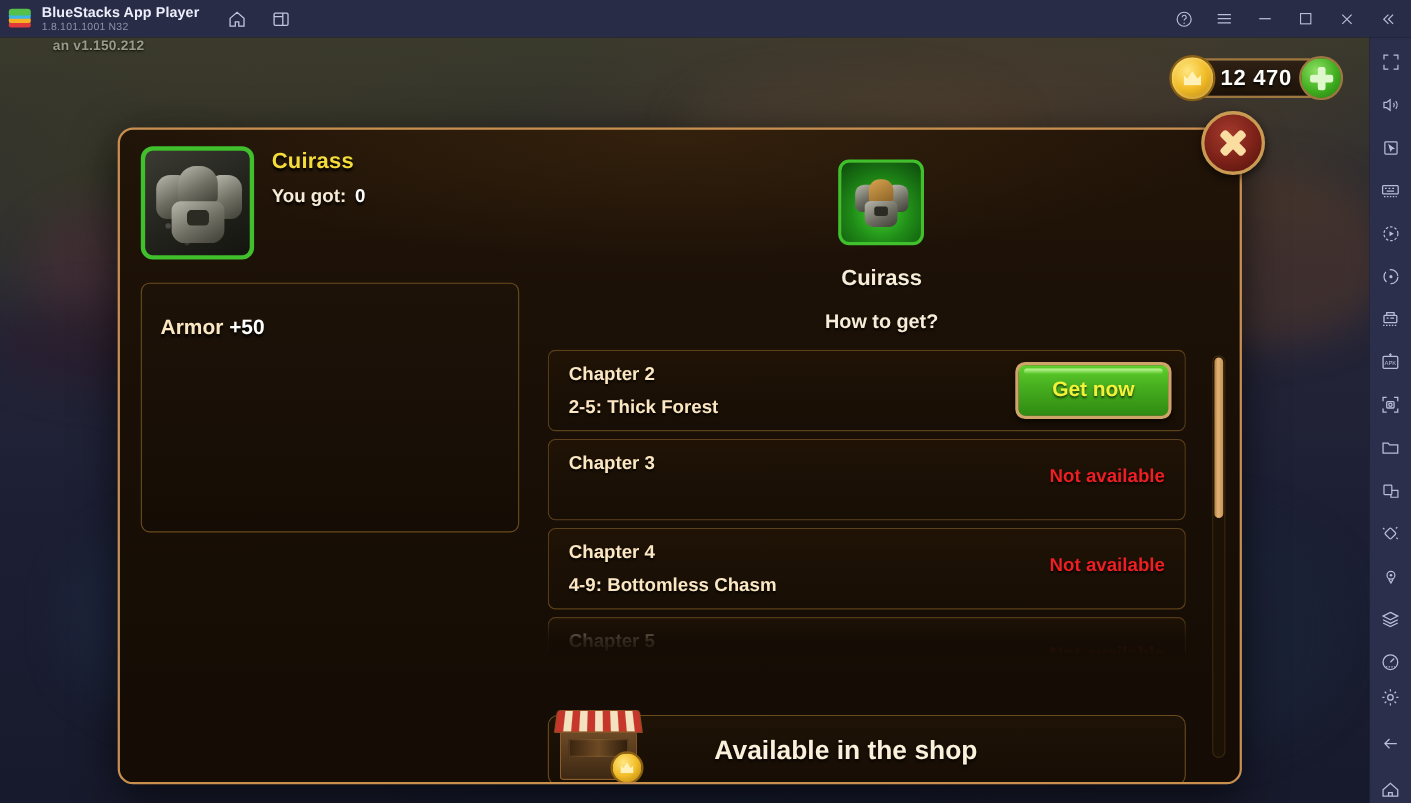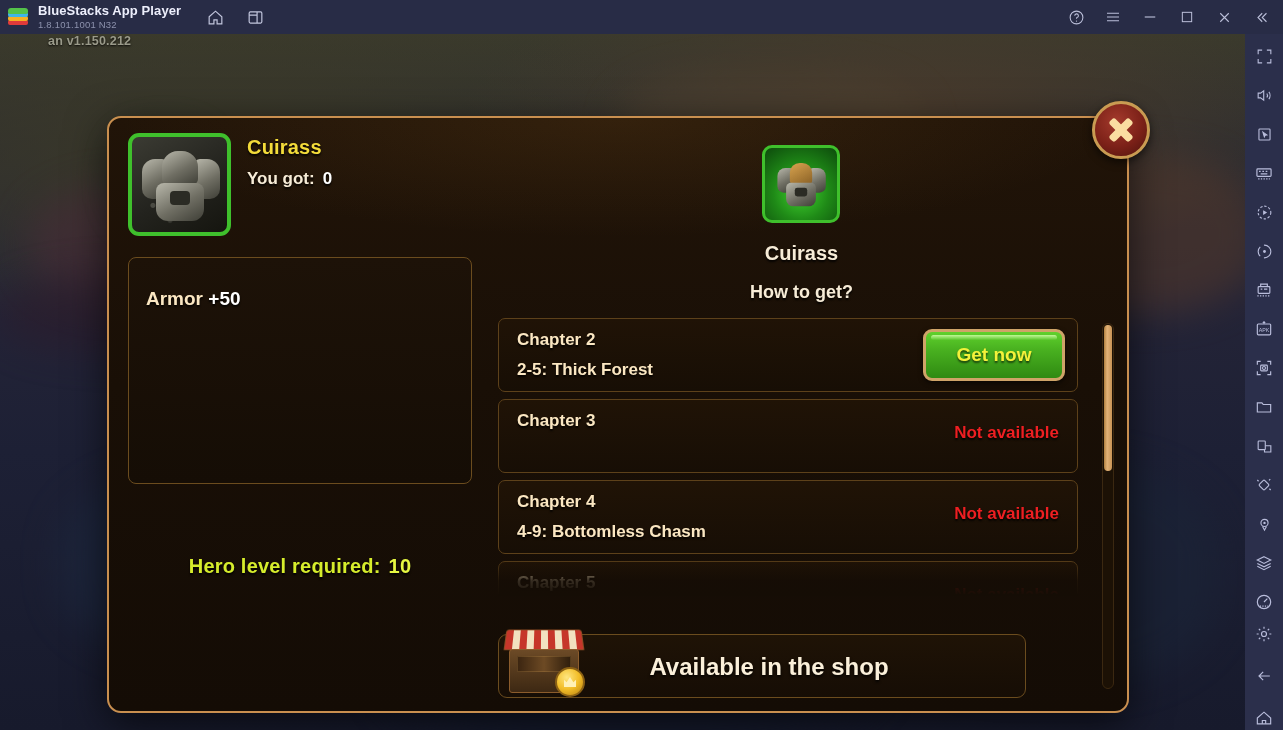--- a/index.html
+++ b/index.html
@@ -246,21 +246,21 @@
     position: absolute; left: 993px; top: 205px; width: 12px; height: 366px;
     border-radius: 6px; background: #1c1105; border: 1px solid #3b2811;
   }
   .scroll-thumb {
     position: absolute; left: 1px; top: 1px; width: 8px; height: 146px;
     border-radius: 5px; cursor: pointer;
     background: linear-gradient(90deg, #b0803f 0%, #e2b277 40%, #c79355 100%);
   }
 
   .shop-bar {
-    position: absolute; left: 389px; top: 516px; width: 528px; height: 64px;
+    position: absolute; left: 389px; top: 532px; width: 580px; height: 64px;
     border: 1px solid #6b4c1e; border-radius: 9px;
     background: linear-gradient(180deg, #1f1306 0%, #160d05 100%);
   }
   .shop-icon {
     position: absolute; left: -2px; top: -14px; width: 96px; height: 84px;
   }
   .stall-awn {
     position:absolute; left: 8px; top: 8px; width: 78px; height: 21px;
     border-radius: 3px 3px 0 0;
     background: repeating-linear-gradient(90deg, #c6362a 0 7px, #f2e2c0 7px 14px);
@@ -305,20 +305,26 @@
     <div class="bg-blob b3"></div>
     <div class="bg-blob b4"></div>
     <div class="bg-blob b5"></div>
     <div class="bg-blob b6"></div>
     <div class="bg-blob b7"></div>
     <div class="bg-blob b8"></div>
   </div>
 
   <div class="game-version">an v1.150.212</div>
 
+  <div class="currency">
+    <div class="cur-plate"></div>
+    <div class="cur-val">12 470</div>
+    <div class="coin-badge"></div>
+    <div class="plus-badge"></div>
+  </div>
 
   <div class="dialog">
     <div class="dlg-sheen"></div>
 
     <div class="item-thumb">
       <div class="speck"></div>
       <div class="armor-art">
         <div class="piece" style="left:-38px;top:-26px;width:26px;height:40px;border-radius:13px 6px 10px 10px;"></div>
         <div class="piece" style="left:14px;top:-26px;width:26px;height:40px;border-radius:6px 13px 10px 10px;"></div>
         <div class="piece" style="left:-18px;top:-34px;width:36px;height:34px;border-radius:16px 16px 6px 6px;"></div>
@@ -334,23 +340,20 @@
       </div>
     </div>
 
     <div class="stats-panel">
       <div class="stat-line">
         <span>Armor</span>
         <em>+50</em>
       </div>
     </div>
 
-    <div class="hero-req">
-      <span>Hero level required:</span><b>10</b>
-    </div>
 
 
     <div class="ritem-icon">
       <div class="armor-art" style="transform:translate(-50%,-50%) scale(.62)">
         <div class="piece" style="left:-38px;top:-26px;width:26px;height:40px;border-radius:13px 6px 10px 10px;"></div>
         <div class="piece" style="left:14px;top:-26px;width:26px;height:40px;border-radius:6px 13px 10px 10px;"></div>
         <div class="piece" style="left:-18px;top:-34px;width:36px;height:34px;border-radius:16px 16px 6px 6px;background:linear-gradient(150deg,#d9a44f,#8a6126);"></div>
         <div class="piece" style="left:-24px;top:-2px;width:48px;height:38px;border-radius:8px 8px 12px 12px;"></div>
         <div class="piece" style="left:-10px;top:6px;width:20px;height:14px;border-radius:4px;background:#2b2b24;"></div>
       </div>

